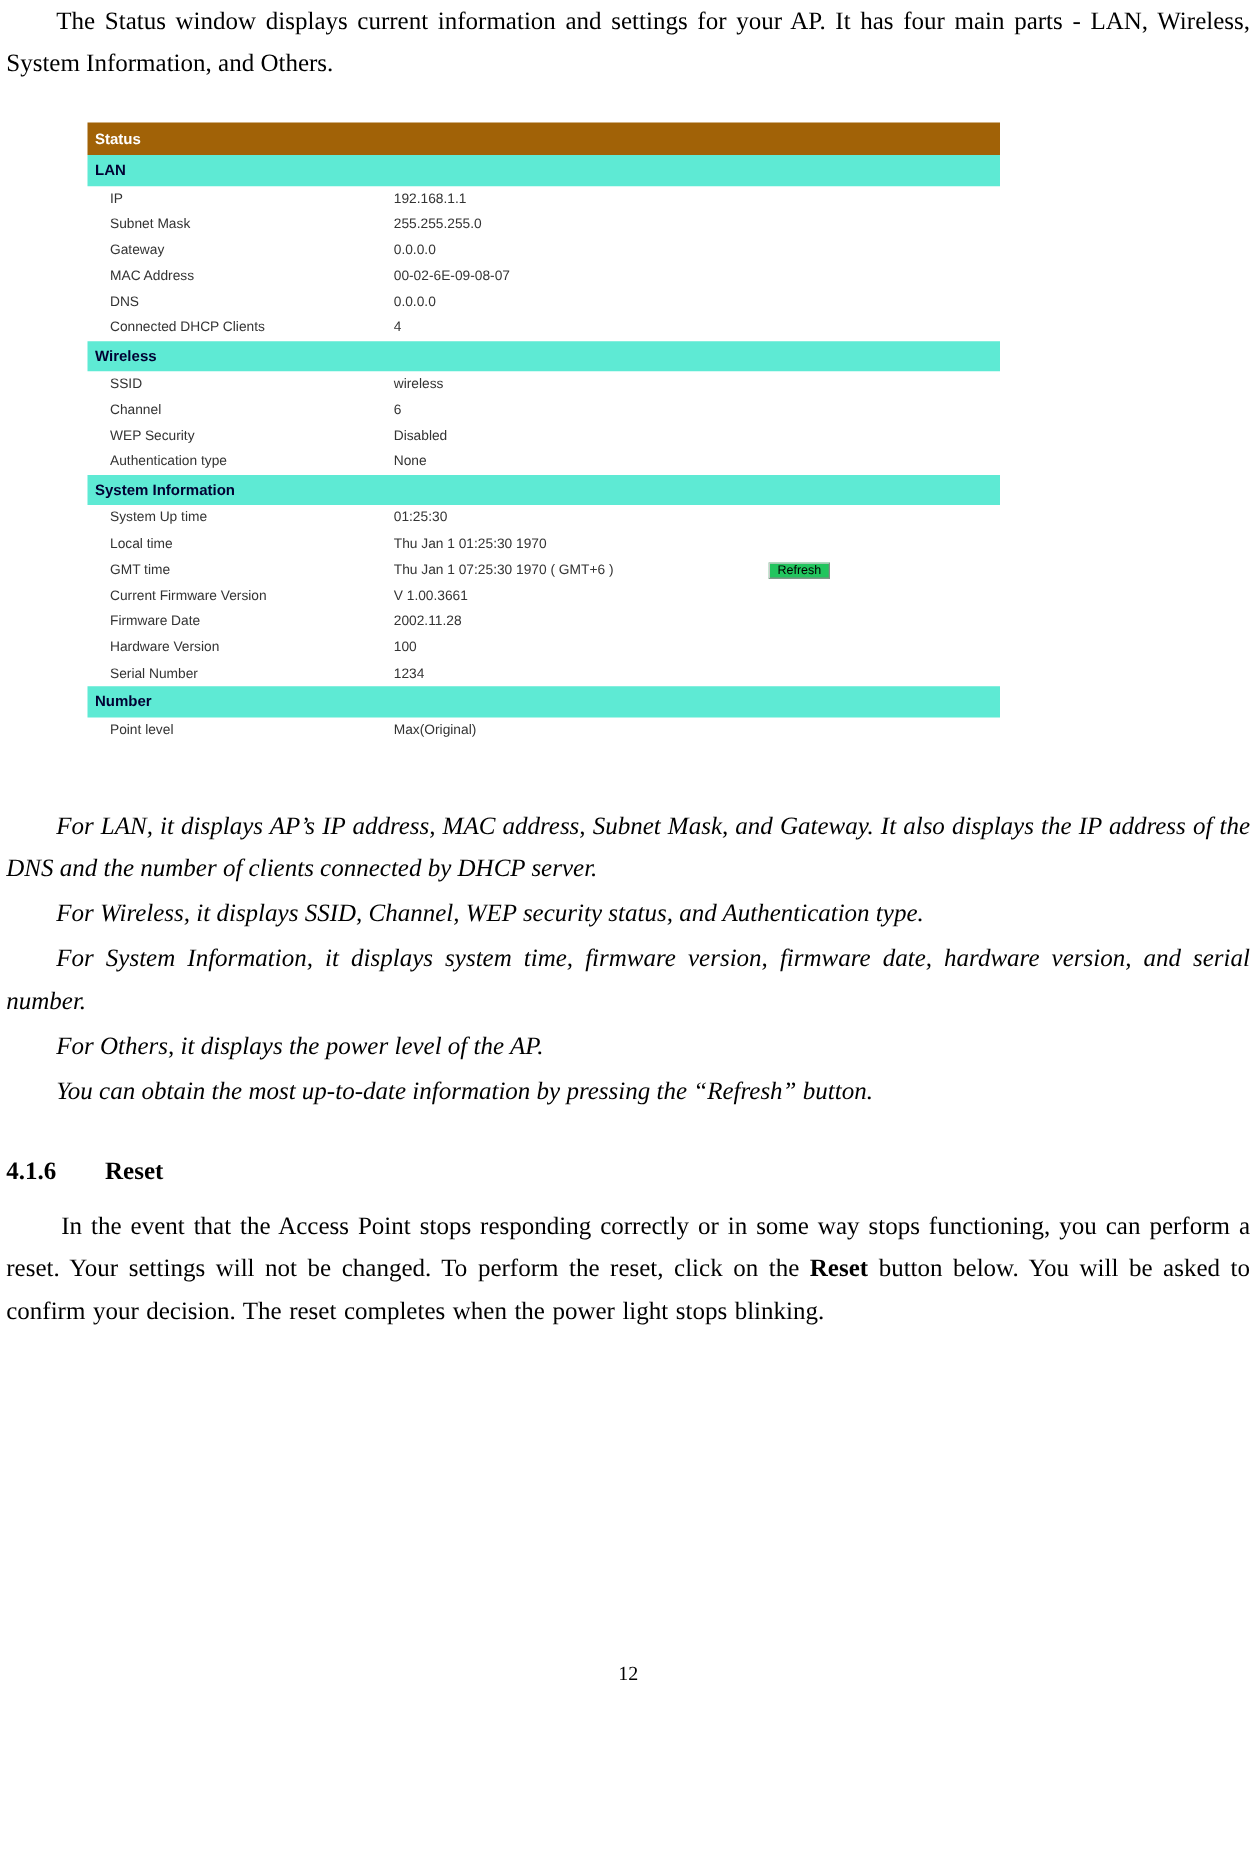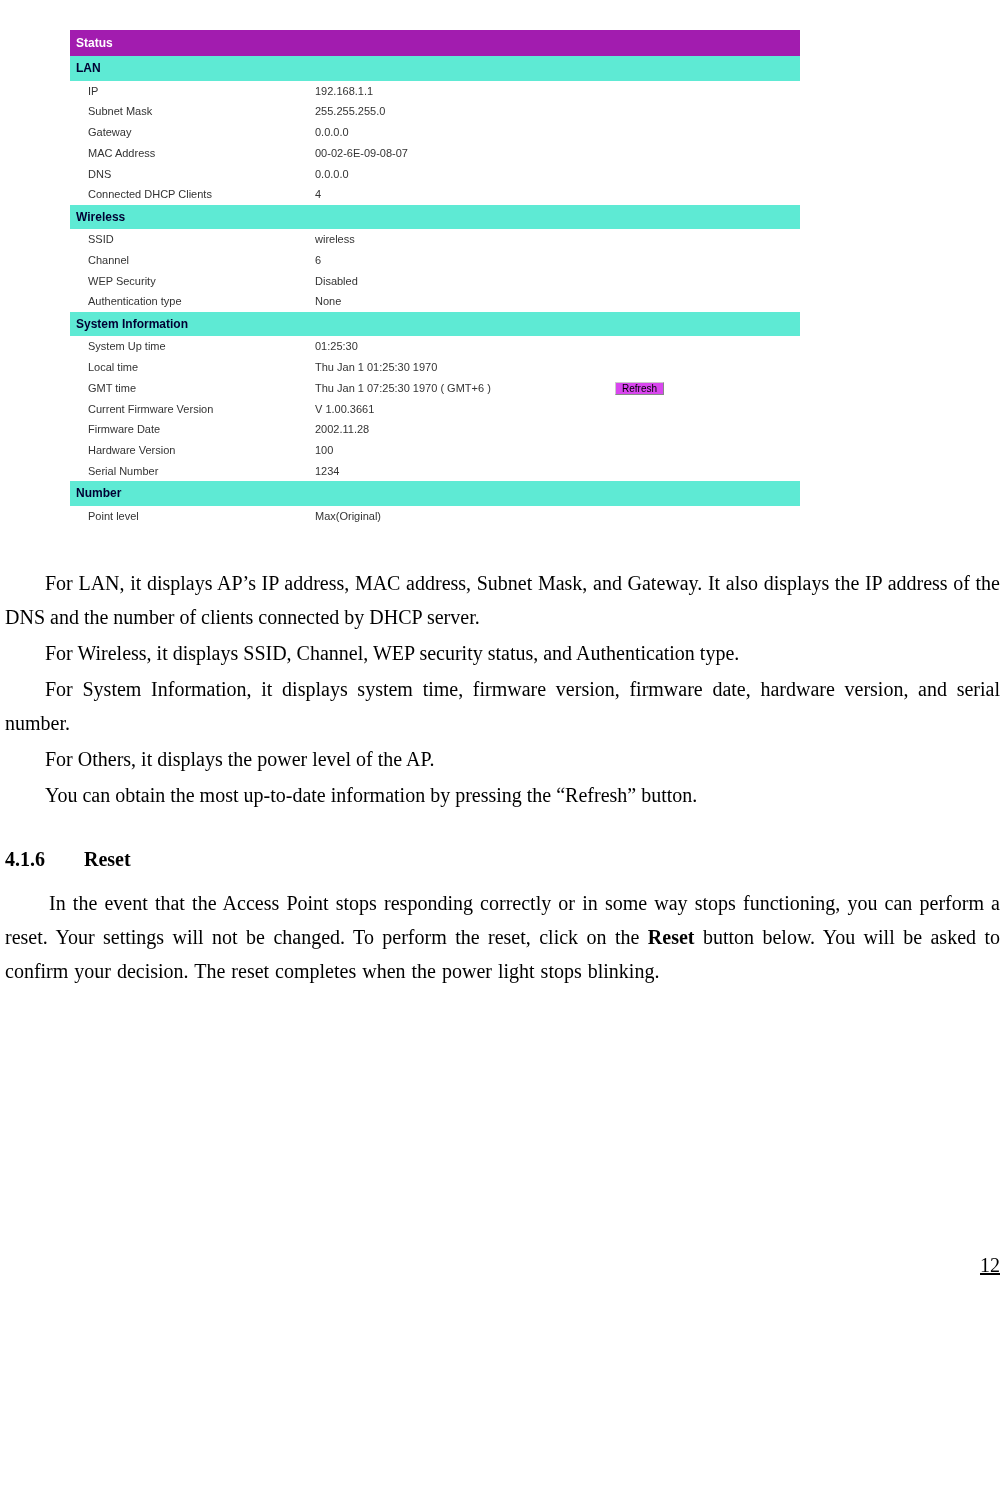--- a/index.html
+++ b/index.html
@@ -29,21 +29,21 @@
       margin: 30px 0 30px 65px;
       width: 730px;
     }
     .status-panel {
       font-family: Arial, Helvetica, sans-serif;
       font-size: 11px;
       width: 100%;
       color: #000;
     }
     .hdr-dark {
-      background: #a21caf;
+      background: #a16207;
       color: #fff;
       font-weight: bold;
       padding: 3px 6px;
       font-size: 12px;
     }
     .hdr-light {
       background: #5eead4;
       color: #003;
       font-weight: bold;
       padding: 2px 6px;
@@ -66,52 +66,52 @@
     table.kv td.v {
       width: 300px;
     }
     table.kv td.extra {
       text-align: left;
     }
     .refresh-btn {
       font-family: Arial, sans-serif;
       font-size: 10px;
       padding: 0 6px;
-      background: #d946ef;
+      background: #22c55e;
       border: 1px solid #888;
       border-top-color: #ccc;
       border-left-color: #ccc;
       cursor: pointer;
     }
-    .body-text { margin-top: 40px; }
+    .body-text { margin-top: 50px; font-style: italic; }
     .section-heading {
       font-weight: bold;
       margin-top: 30px;
       margin-bottom: 10px;
       display: flex;
       gap: 39px;
     }
     .reset-para {
       text-indent: 2.2em;
       text-align: justify;
       word-spacing: 1px;
     }
     .reset-para .bold { font-weight: bold; }
     .page-num {
-      text-align: right;
+      text-align: center;
       margin-top: 260px;
-      font-size: 20px;
-      text-decoration: underline;
+      font-size: 16px;
     }
   </style>
 </head>
 <body>
 
 <div class="page">
 
+  <p class="intro-para">The Status window displays current information and settings for your AP. It has four main parts - LAN, Wireless, System Information, and Others.</p>
 
   <div class="screenshot-wrap">
     <div class="status-panel">
       <div class="hdr-dark">Status</div>
 
       <div class="hdr-light">LAN</div>
       <table class="kv">
         <tbody>
             <tr>
               <td class="k">IP</td>

